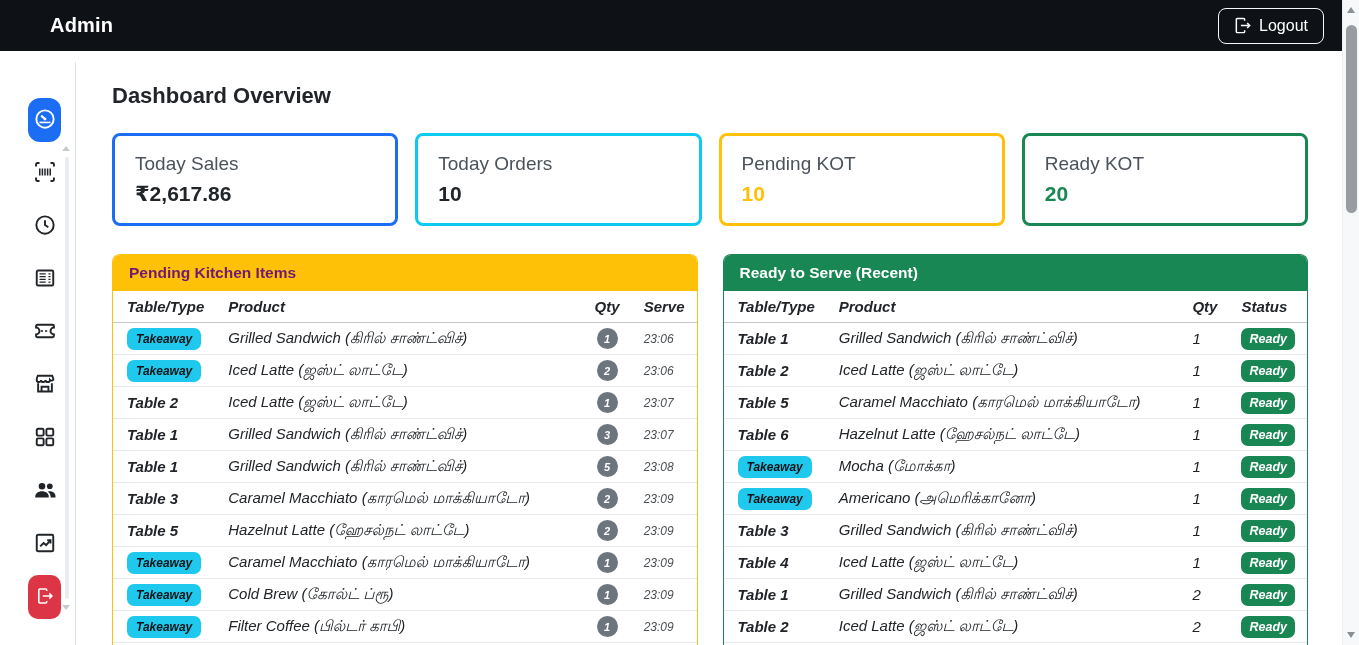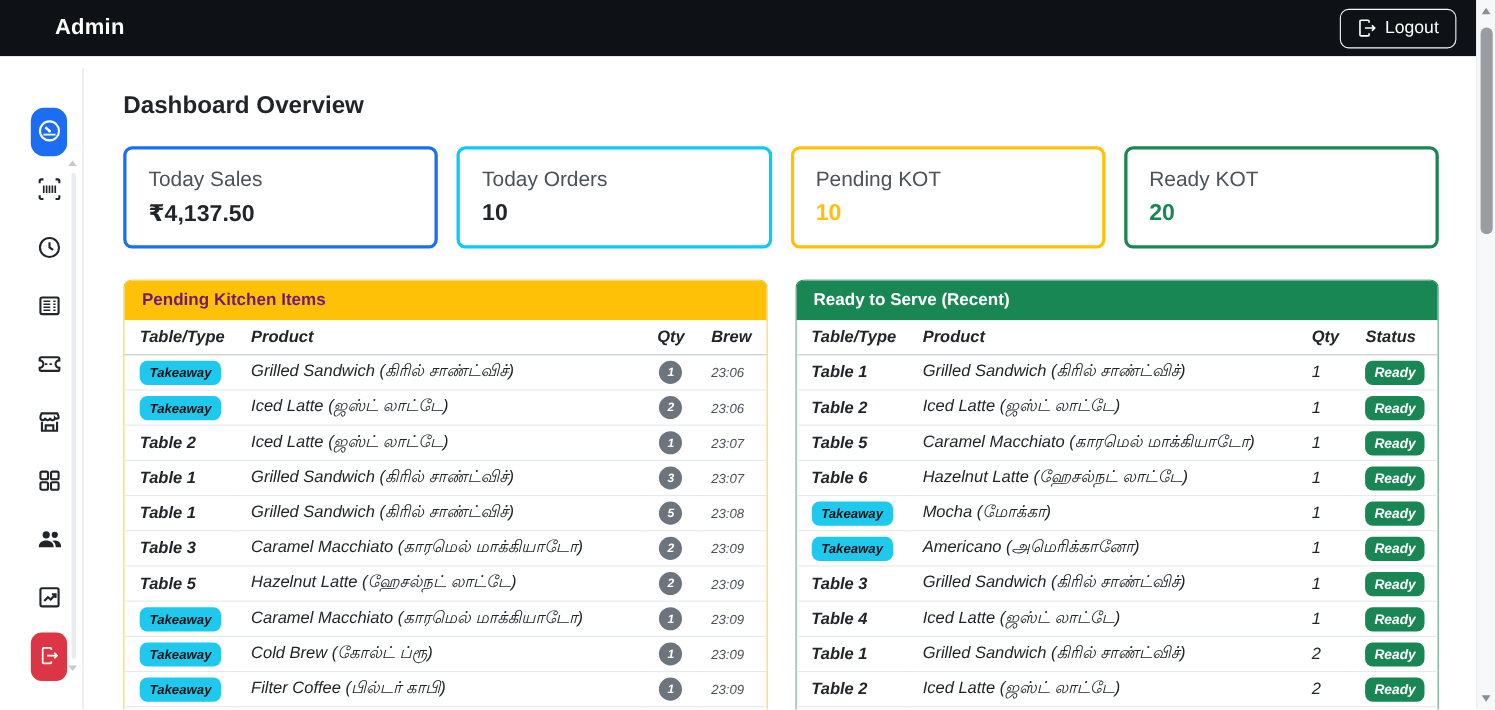--- a/index.html
+++ b/index.html
@@ -212,21 +212,21 @@
       <div class="side-scroll"></div>
       <div class="side-scroll-down"></div>
     </nav>
 
     <main class="main">
       <h1 class="page-title">Dashboard Overview</h1>
 
       <div class="stats-row" id="stats-row">
           <div class="stat-card" style="border-color: rgb(27, 110, 243);">
             <div class="stat-label">Today Sales</div>
-            <div class="stat-value" style="color: rgb(33, 37, 41);">₹4,137.50</div>
+            <div class="stat-value" style="color: rgb(33, 37, 41);">₹2,617.86</div>
           </div>
           <div class="stat-card" style="border-color: rgb(13, 202, 240);">
             <div class="stat-label">Today Orders</div>
             <div class="stat-value" style="color: rgb(33, 37, 41);">10</div>
           </div>
           <div class="stat-card" style="border-color: rgb(255, 193, 7);">
             <div class="stat-label">Pending KOT</div>
             <div class="stat-value" style="color: rgb(255, 193, 7);">10</div>
           </div>
           <div class="stat-card" style="border-color: rgb(25, 135, 84);">
@@ -238,21 +238,21 @@
       <div class="panels-row">
 
         <section class="panel pending">
           <div class="panel-header">Pending Kitchen Items</div>
           <table>
             <thead>
               <tr>
                 <th class="c1">Table/Type</th>
                 <th class="c2">Product</th>
                 <th class="c3">Qty</th>
-                <th class="c4">Brew</th>
+                <th class="c4">Serve</th>
               </tr>
             </thead>
             <tbody id="pending-body">
                 <tr>
                   <td class="c1"><span class="badge-takeaway">Takeaway</span></td>
                   <td class="c2">Grilled Sandwich (கிரில் சாண்ட்விச்)</td>
                   <td class="c3"><span class="qty-circle">1</span></td>
                   <td class="c4 time-cell">23:06</td>
                 </tr>
                 <tr>

